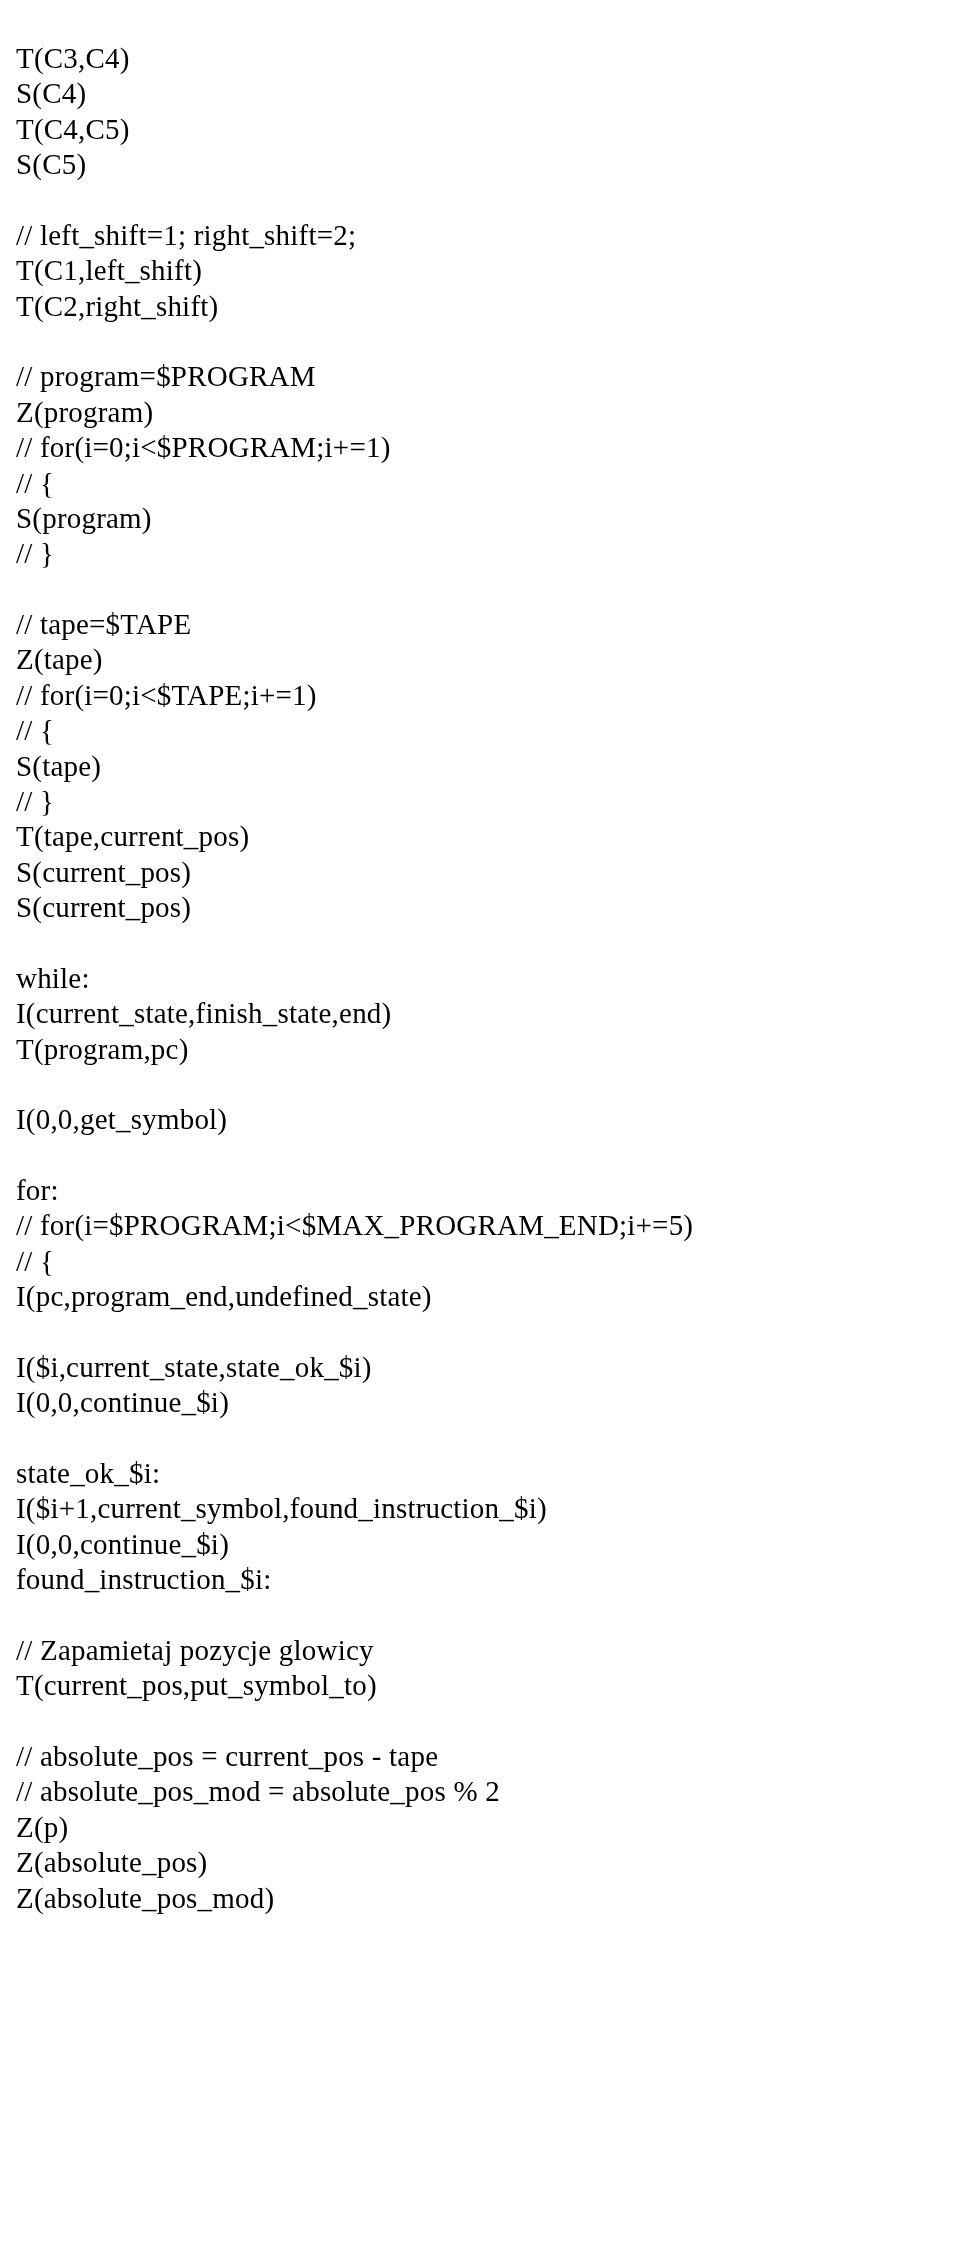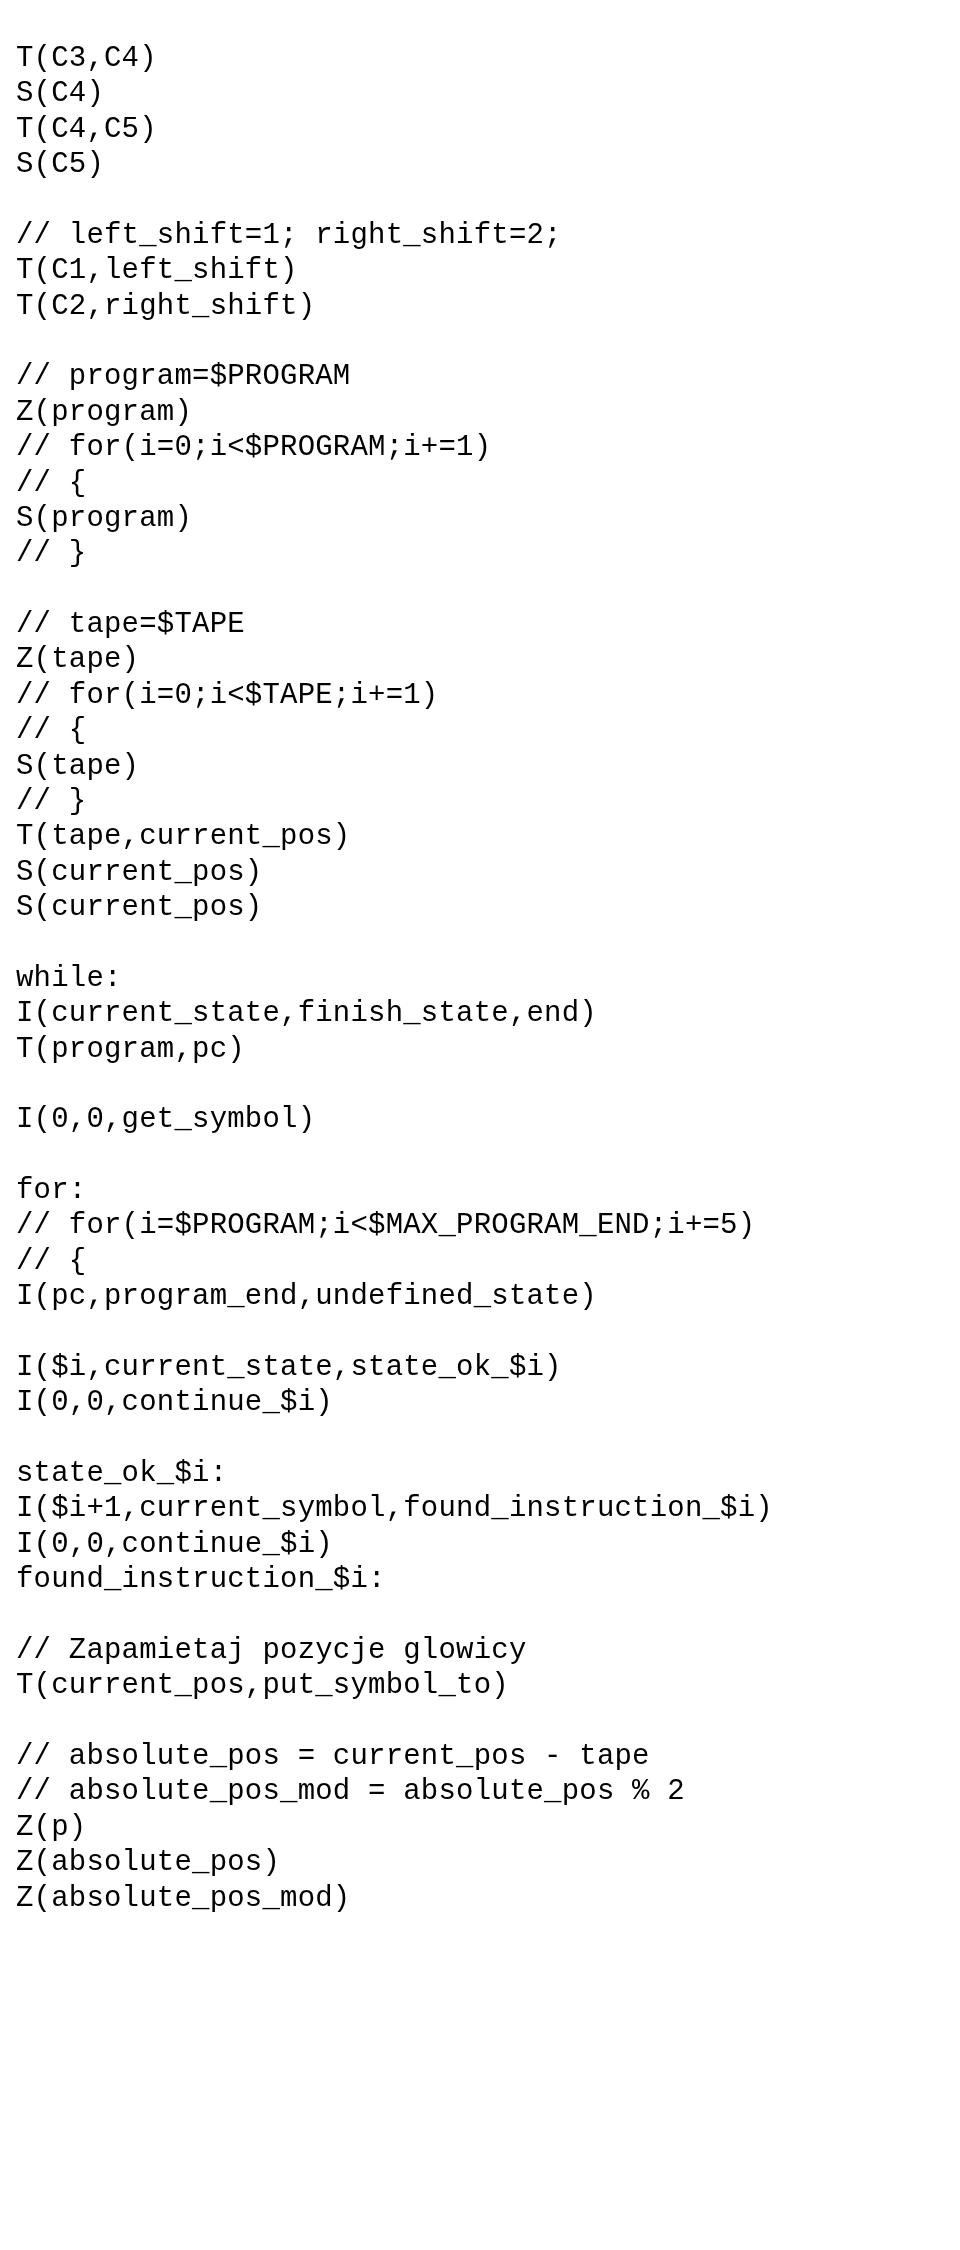--- a/index.html
+++ b/index.html
@@ -6,21 +6,21 @@
     margin: 0;
     padding: 0;
     width: 960px;
     background: #ffffff;
   }
   body {
     padding: 12px 16px 60px 16px;
     box-sizing: border-box;
   }
   .code {
-    font-family: Liberation Mono, monospace;
+    font-family: Liberation Serif, serif;
     font-size: 29px;
     line-height: 1.22;
     color: #000000;
     white-space: pre;
     letter-spacing: 0.2px;
   }
 </style>
 </head>
 <body>
 

